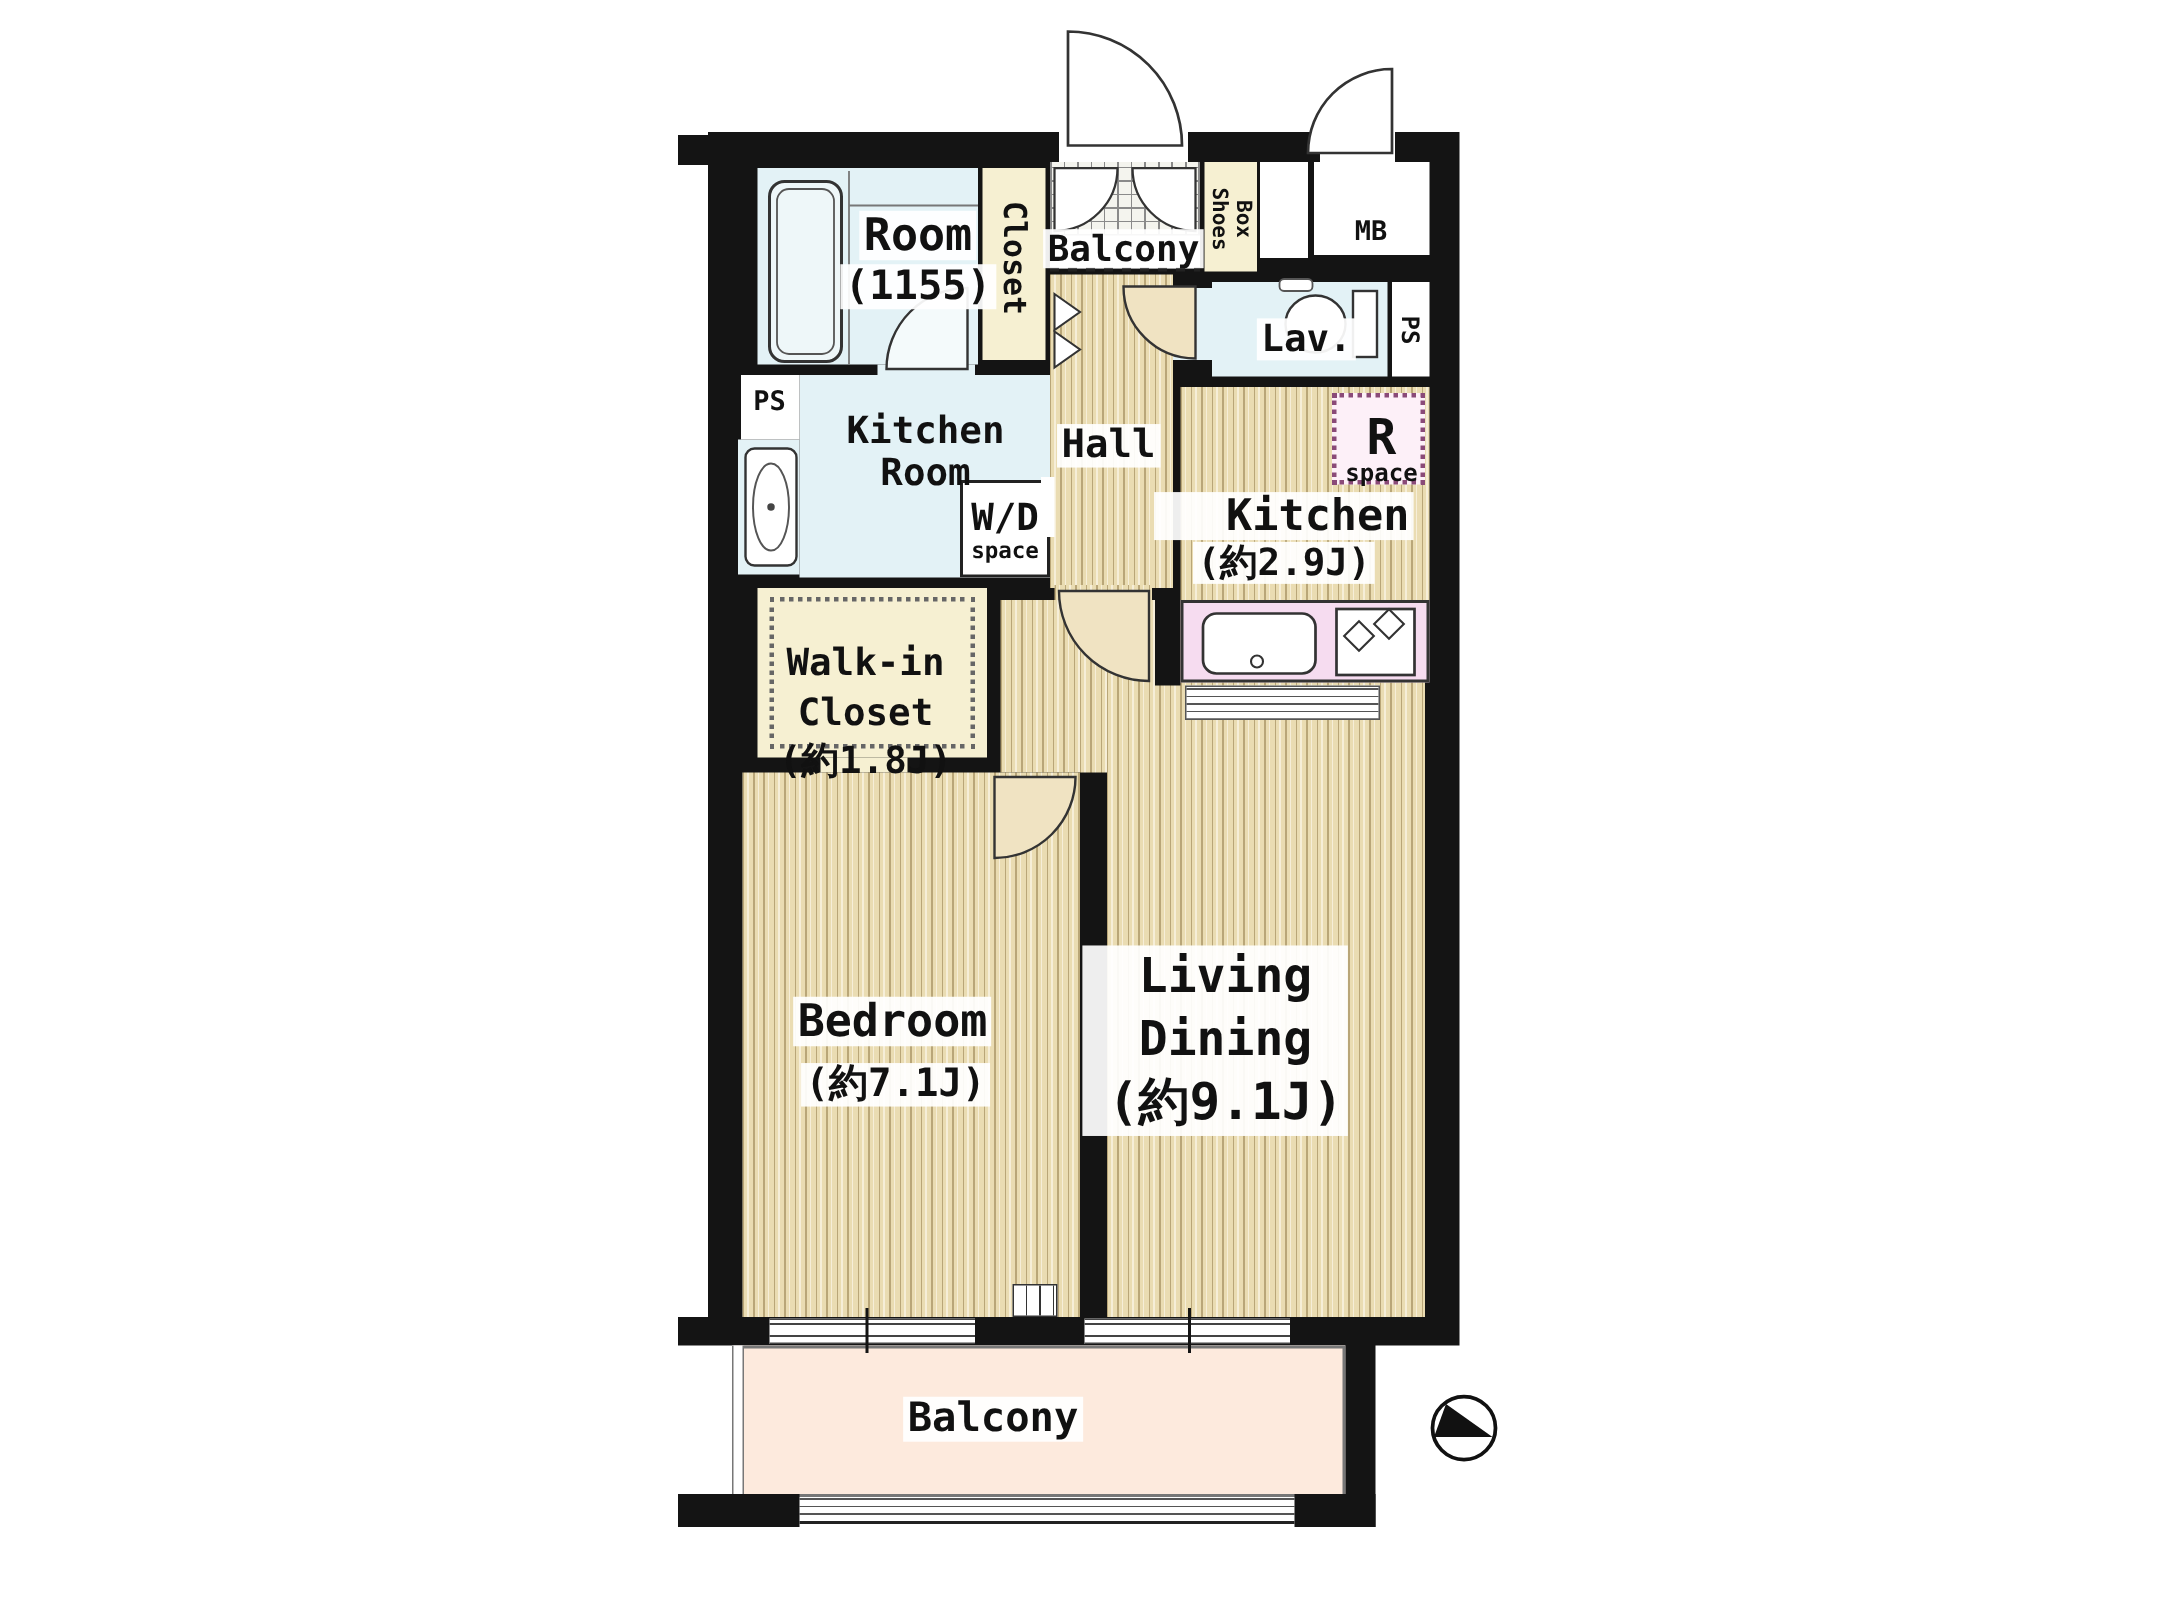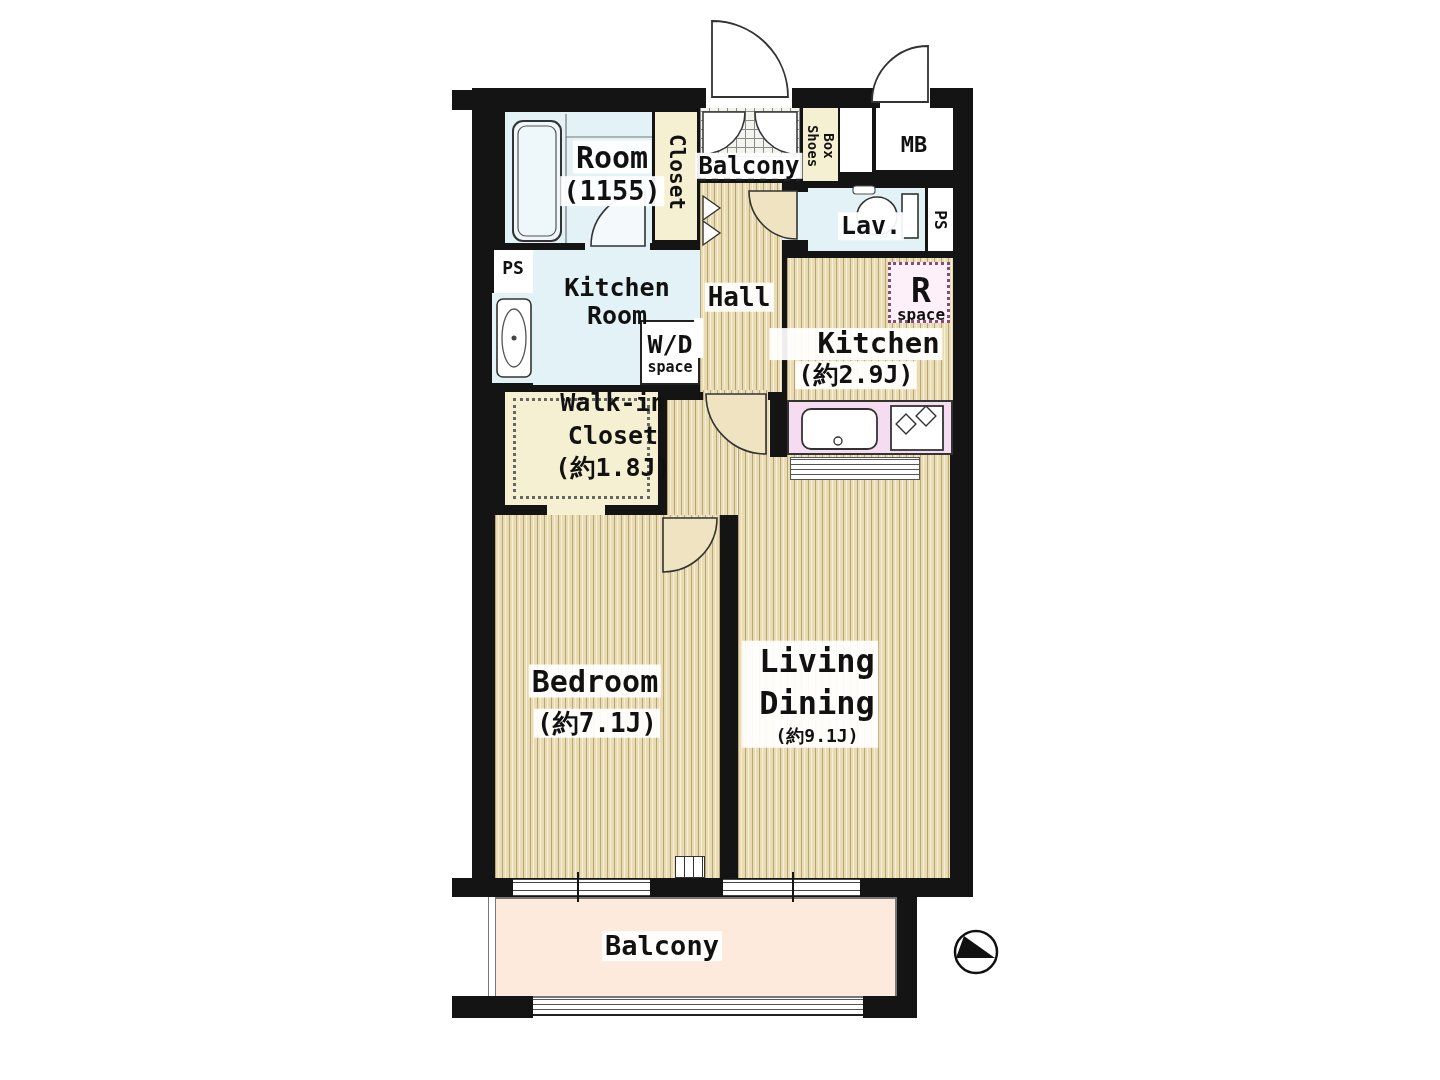--- a/index.html
+++ b/index.html
@@ -133,21 +133,21 @@
     <circle cx="976" cy="952" r="21" fill="#fff" stroke="#111" stroke-width="2.5"></circle>
     <path d="M964,936 L995,958 L956,958 Z" fill="#111"></path>
   </svg>
 
   <div class="lbl" style="left:612px;top:157px;font-size:30px;">Room</div>
   <div class="lbl" style="left:612px;top:191px;font-size:27px;">(1155)</div>
   <div class="lbl vert nobg" style="left:676px;top:172px;font-size:21px;">Closet</div>
   <div class="lbl" style="left:749px;top:166px;font-size:24px;">Balcony</div>
   <div class="lbl vert nobg" style="left:812px;top:146px;font-size:14px;">Shoes</div>
   <div class="lbl vert nobg" style="left:828px;top:146px;font-size:14px;">Box</div>
-  <div class="lbl nobg" style="left:914px;top:145px;font-size:22px;">MB</div>
+  <div class="lbl nobg" style="left:914px;top:155px;font-size:18px;">MB</div>
   <div class="lbl" style="left:871px;top:226px;font-size:25px;">Lav.</div>
   <div class="lbl vert nobg" style="left:940px;top:220px;font-size:16px;">PS</div>
   <div class="lbl nobg" style="left:513px;top:268px;font-size:18px;">PS</div>
 
   <div class="lbl stack nobg" style="left:617px;top:301px;font-size:25px;">
     <span>Kitchen</span>
     <span>Room</span>
   </div>
 
   <div class="lbl stack nobg" style="left:670px;top:353px;">
@@ -157,30 +157,30 @@
 
   <div class="lbl" style="left:739px;top:297px;font-size:26px;">Hall</div>
   <div class="lbl" style="left:856px;top:344px;font-size:29px;padding-left:48px;">Kitchen</div>
   <div class="lbl" style="left:856px;top:375px;font-size:25px;">(約2.9J)</div>
 
   <div class="lbl stack nobg" style="left:921px;top:300px;">
     <span style="font-size:33px;line-height:.9;">R</span>
     <span style="font-size:16px;">space</span>
   </div>
 
-  <div class="lbl stack nobg" style="left:577px;top:436px;font-size:25px;line-height:1.3;margin-left:36px;">
+  <div class="lbl stack nobg" style="left:577px;top:475px;font-size:25px;line-height:1.3;">
     <span>Walk-in</span>
     <span>Closet</span>
     <span>(約1.8J)</span>
   </div>
 
   <div class="lbl" style="left:595px;top:681px;font-size:30px;">Bedroom</div>
   <div class="lbl" style="left:597px;top:723px;font-size:26px;">(約7.1J)</div>
 
   <div class="lbl stack" style="left:810px;top:694px;line-height:1.3;padding-left:17px;">
     <span style="font-size:32px;">Living</span>
     <span style="font-size:32px;">Dining</span>
-    <span style="font-size:18px;">(約9.1J)</span>
+    <span style="font-size:34px;">(約9.1J)</span>
   </div>
 
   <div class="lbl" style="left:662px;top:946px;font-size:27px;">Balcony</div>
 
 </div>
 
 </body></html>

